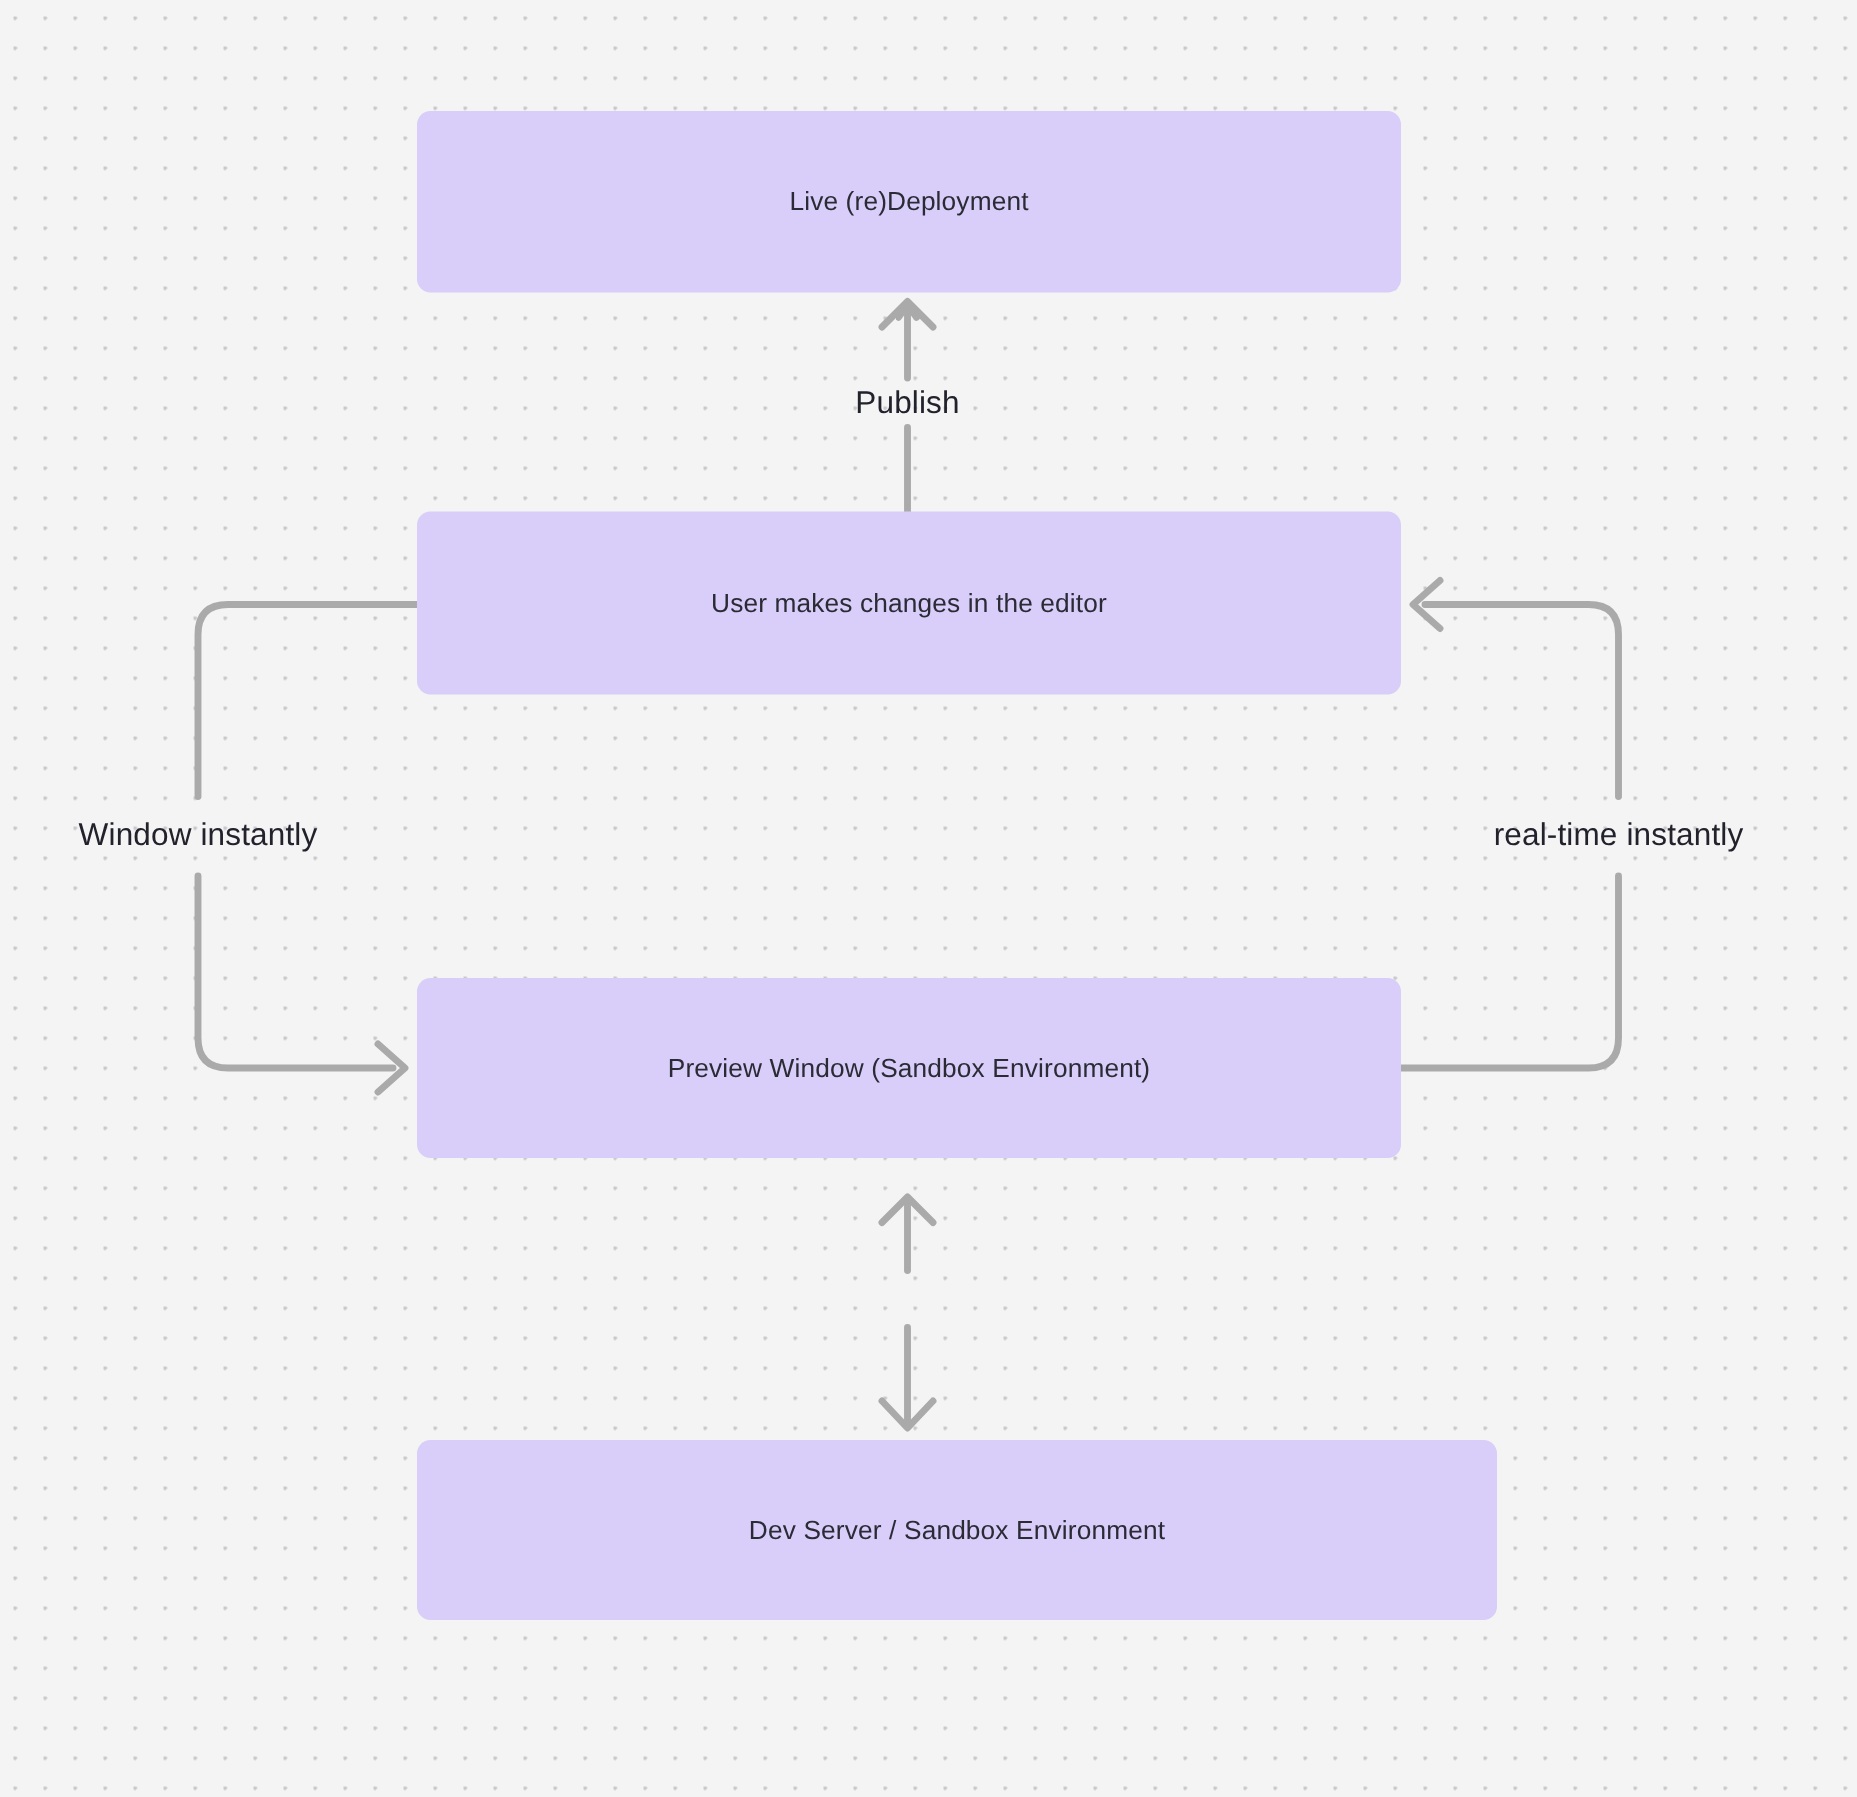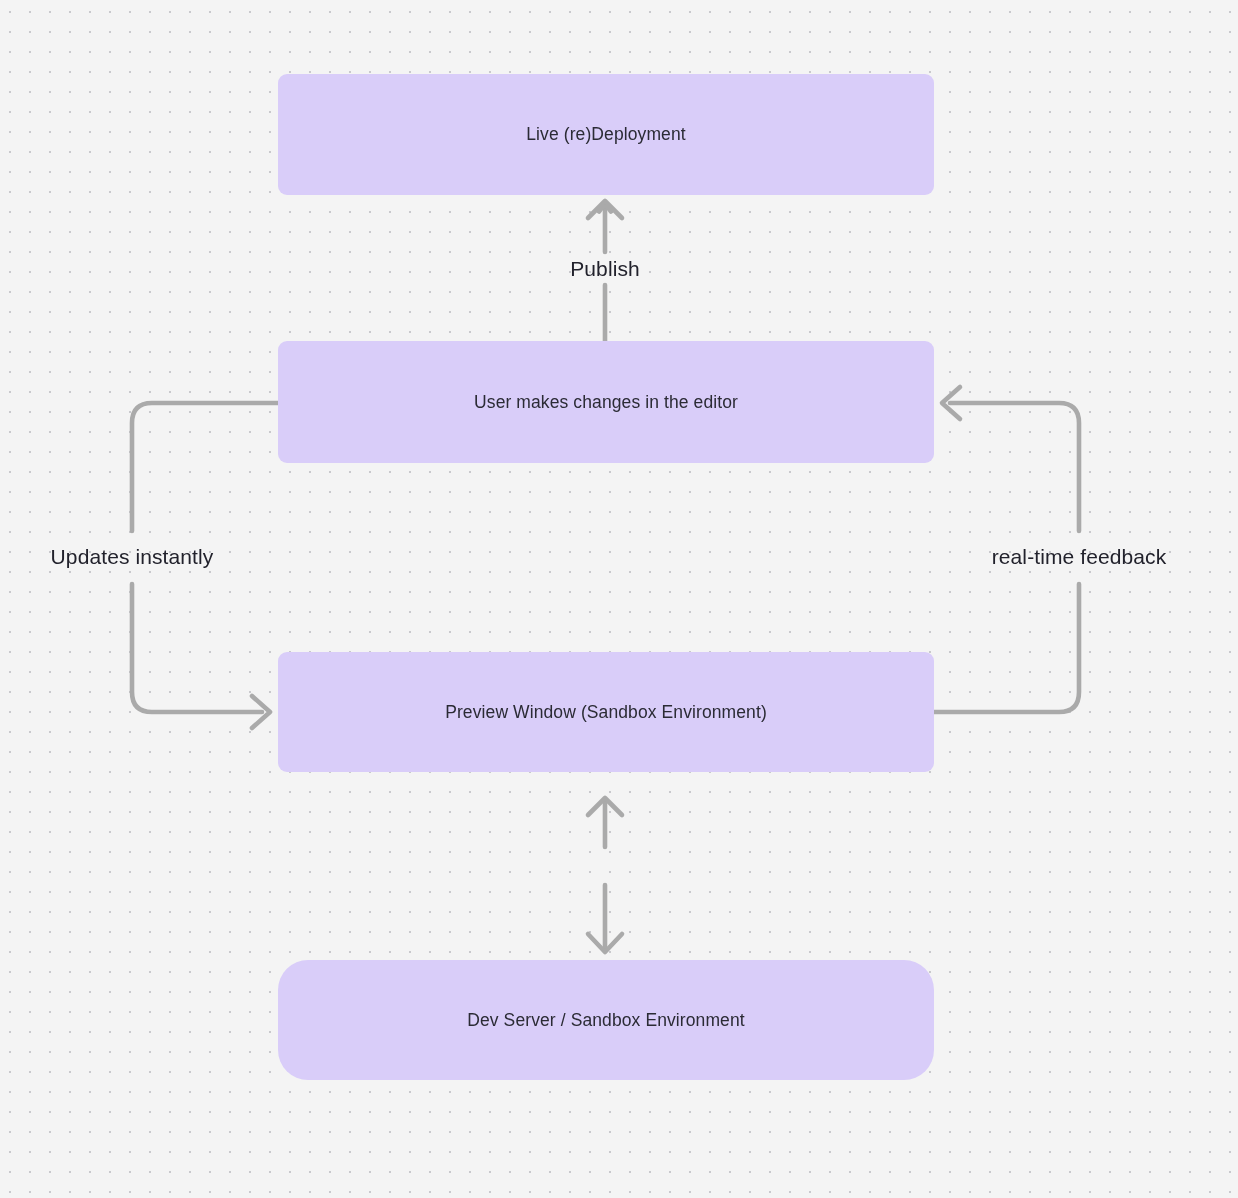--- a/index.html
+++ b/index.html
@@ -51,21 +51,21 @@
     position: absolute;
     font-size: 21px;
     color: #22222c;
     letter-spacing: 0.1px;
     white-space: nowrap;
     transform: translate(-50%, -50%);
   }
   #node-live        { left: 278px; top: 74px;   width: 656px; height: 121px; }
   #node-editor      { left: 278px; top: 341px;  width: 656px; height: 122px; }
   #node-preview     { left: 278px; top: 652px;  width: 656px; height: 120px; }
-  #node-devserver   { left: 278px; top: 960px;  width: 656px; height: 120px; border-radius: 30px; }
+  #node-devserver   { left: 278px; top: 960px;  width: 720px; height: 120px; }
 
   #label-publish    { left: 605px; top: 269px; }
   #label-updates    { left: 132px; top: 557px; }
   #label-feedback   { left: 1079px; top: 557px; }
   #label-spun       { left: 605px; top: 866px; }
 </style>
 </head>
 <body>
 
 <div id="canvas">
@@ -116,16 +116,16 @@
 
   <div class="node" id="node-preview">
     <span class="node-label">Preview Window (Sandbox Environment)</span>
   </div>
 
   <div class="node" id="node-devserver">
     <span class="node-label">Dev Server / Sandbox Environment</span>
   </div>
 
   <div class="edge-label" id="label-publish">Publish</div>
-  <div class="edge-label" id="label-updates">Updates instantly</div>
-  <div class="edge-label" id="label-feedback">real-time feedback</div>
+  <div class="edge-label" id="label-updates">Window instantly</div>
+  <div class="edge-label" id="label-feedback">real-time instantly</div>
 
 </div>
 
 </body></html>

